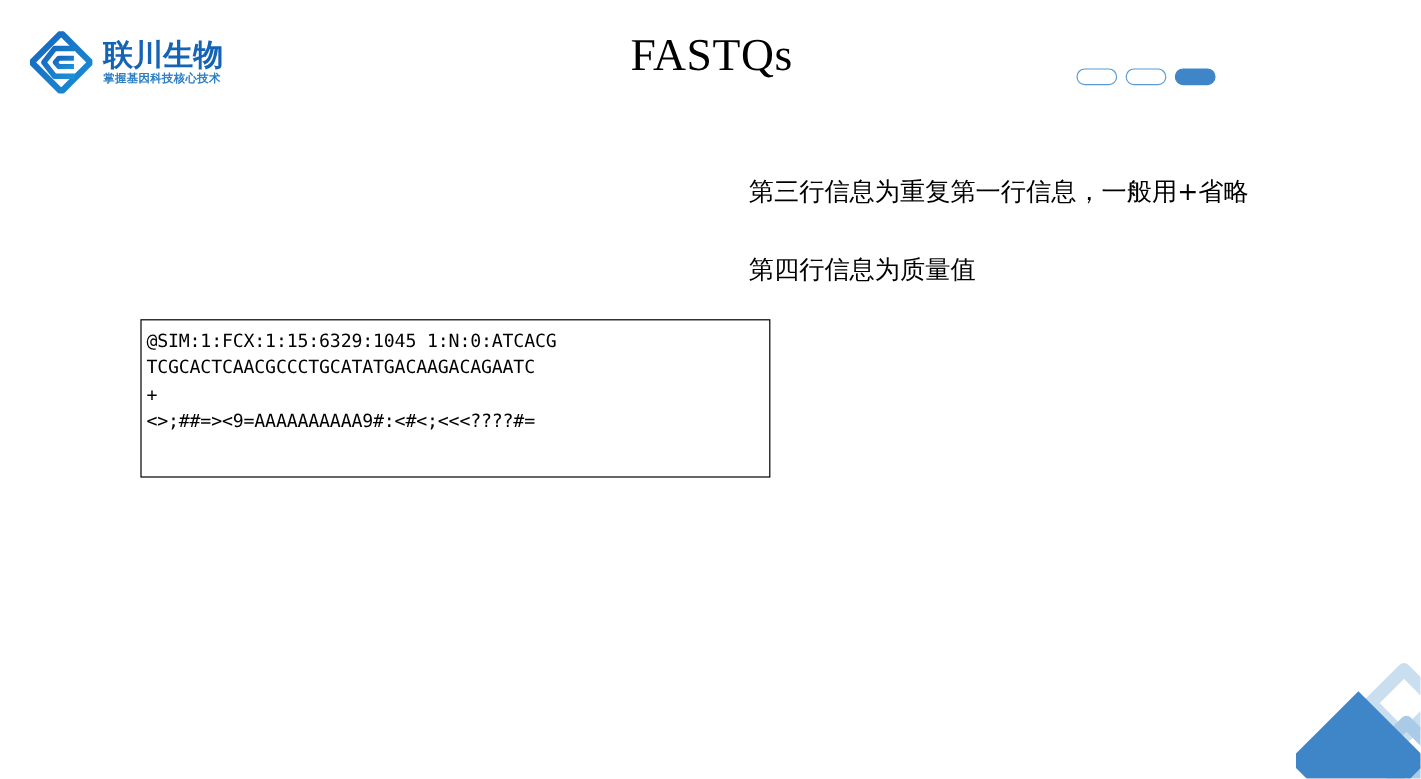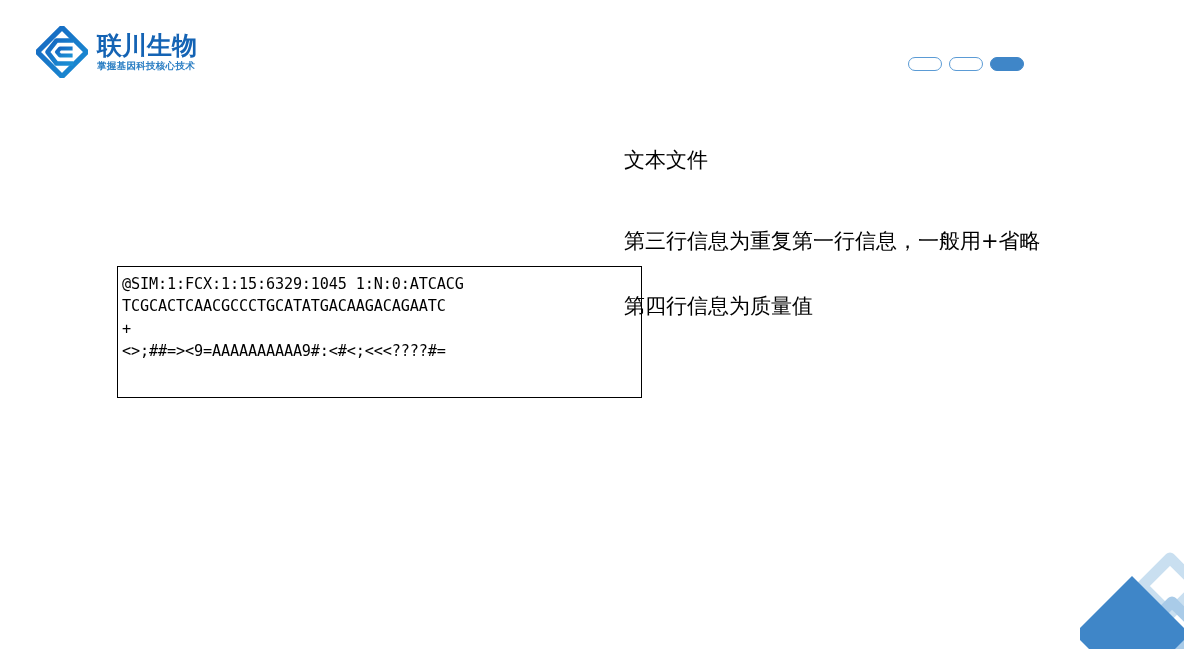--- a/index.html
+++ b/index.html
@@ -12,21 +12,21 @@
     background: #ffffff;
     font-family: "Liberation Sans", sans-serif;
     overflow: hidden;
     position: relative;
   }
 
   
   .header {
     position: absolute;
     top: 0;
-    left: 12px;
+    left: 1px;
     width: 1036px;
     height: 100px;
   }
 
   .logo-block {
     position: absolute;
     left: 24px;
     top: 26px;
     display: flex;
     align-items: center;
@@ -202,39 +202,39 @@
       <path d="M26 1.5 L50.5 26 L26 50.5 L1.5 26 Z" fill="none" stroke="url(#lcgrad)" stroke-width="5.2" stroke-linejoin="round"></path>
       <path d="M35 14.5 L20.5 14.5 L11.5 26 L20.5 37.5 L35 37.5" fill="none" stroke="url(#lcgrad)" stroke-width="4.6" stroke-linejoin="round" stroke-linecap="square"></path>
       <path d="M34.5 22.5 L24 22.5 L21 26 L24 29.5 L34.5 29.5" fill="none" stroke="url(#lcgrad)" stroke-width="4.2" stroke-linejoin="round" stroke-linecap="square"></path>
     </svg>
     <div class="logo-text">
       <div class="logo-name">联川生物</div>
       <div class="logo-tagline">掌握基因科技核心技术</div>
     </div>
   </div>
 
+  <div class="slide-title">FASTQs</div>
 
   <div class="pill-group">
     <div class="pill outline"></div>
     <div class="pill outline"></div>
     <div class="pill filled"></div>
   </div>
 
 </div>
 
 <div class="code-box">
   <div class="code-line">@SIM:1:FCX:1:15:6329:1045 1:N:0:ATCACG</div>
   <div class="code-line">TCGCACTCAACGCCCTGCATATGACAAGACAGAATC</div>
   <div class="code-line">+</div>
   <div class="code-line">&lt;&gt;;##=&gt;&lt;9=AAAAAAAAAA9#:&lt;#&lt;;&lt;&lt;&lt;????#=</div>
 </div>
 
 <div class="text-col">
 
-  <div class="para cjk para-heading">文本文件</div>
 
 
 
   <div class="para cjk para-line3">第三行信息为重复第一行信息，一般用+省略</div>
 
   <div class="para cjk para-line4">第四行信息为质量值</div>
 
 </div>
 
 <div class="corner-deco">

